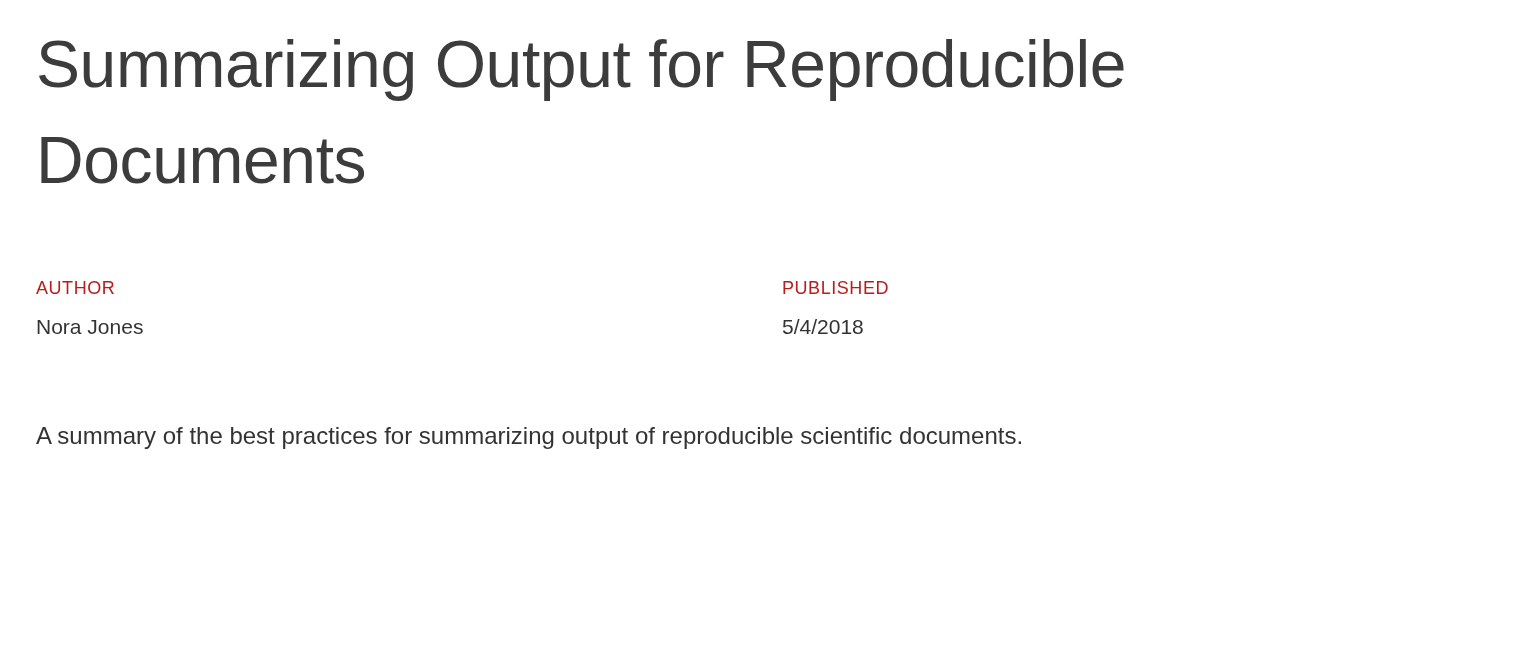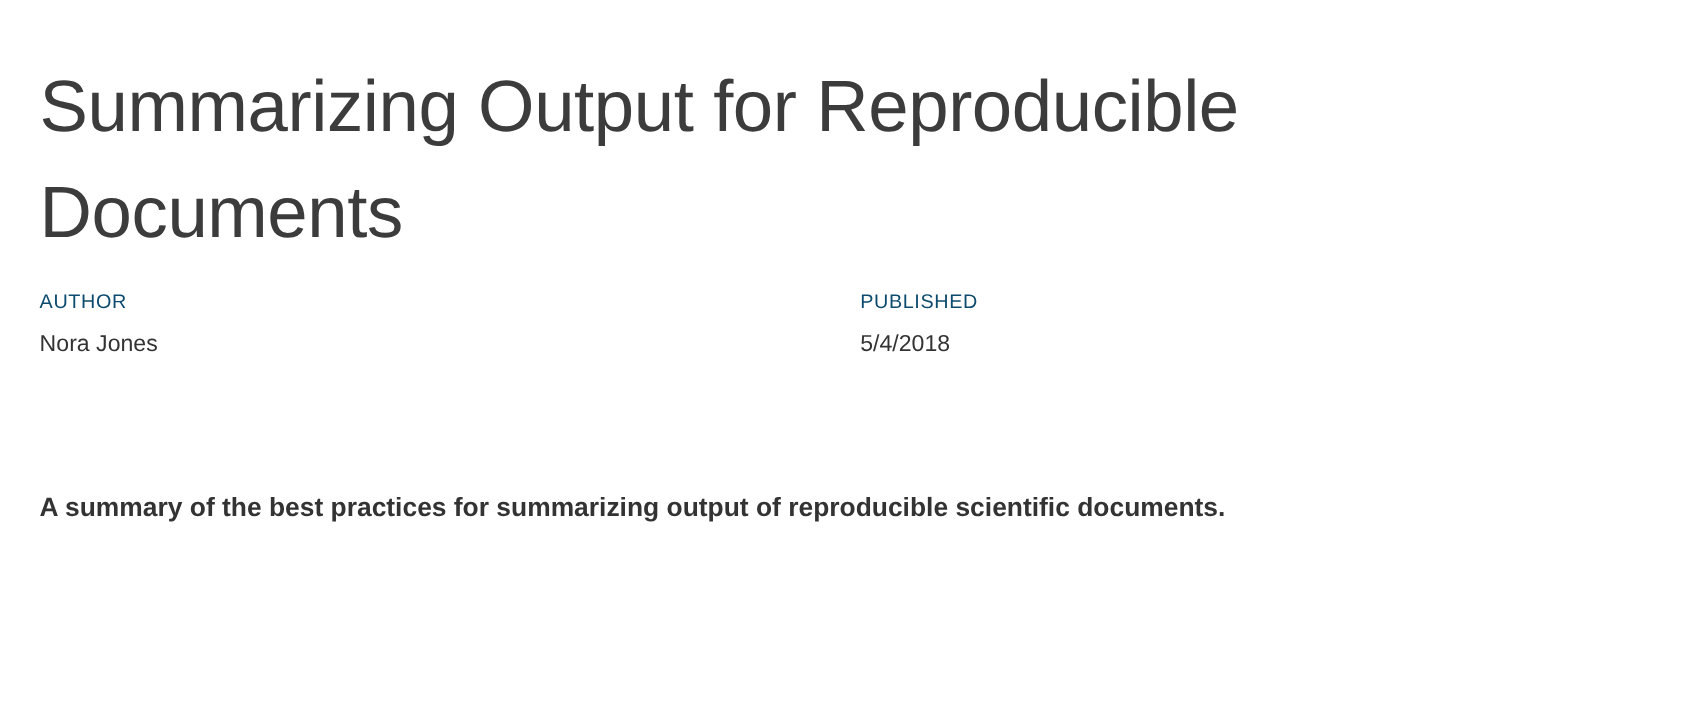--- a/index.html
+++ b/index.html
@@ -12,21 +12,21 @@
     height: 656px;
     overflow: hidden;
     font-family: "Liberation Sans", "DejaVu Sans", sans-serif;
     -webkit-font-smoothing: antialiased;
   }
 
   .doc-header {
     box-sizing: border-box;
     width: 1528px;
     height: 656px;
-    padding: 48px 36px 0 36px;
+    padding: 16px 36px 0 36px;
     background: #ffffff;
   }
 
   .doc-title {
     margin: 0;
     font-size: 66px;
     font-weight: 300;
     line-height: 96px;
     letter-spacing: -0.4px;
     color: #3c3c3c;
@@ -49,37 +49,38 @@
   .meta-block.empty {
     visibility: hidden;
   }
 
   .meta-label {
     display: block;
     font-size: 18px;
     font-weight: 400;
     line-height: 24px;
     letter-spacing: 0.55px;
-    color: #0c4a6e;
+    color: #b91c1c;
     text-transform: uppercase;
+    margin-top: 46px;
   }
 
   .meta-value {
     display: block;
     margin-top: 12px;
     font-size: 21px;
     font-weight: 400;
     line-height: 30px;
     color: #333333;
   }
 
   .doc-abstract {
-    margin-top: 72px;
+    margin-top: 32px;
     font-size: 24px;
-    font-weight: 700;
+    font-weight: 400;
     line-height: 34px;
     color: #333333;
     max-width: 1400px;
   }
 </style>
 </head>
 <body>
 
 <div class="doc-header">
 

